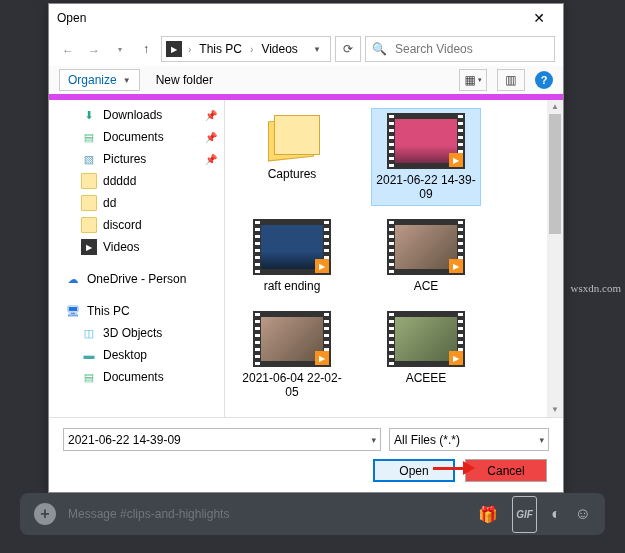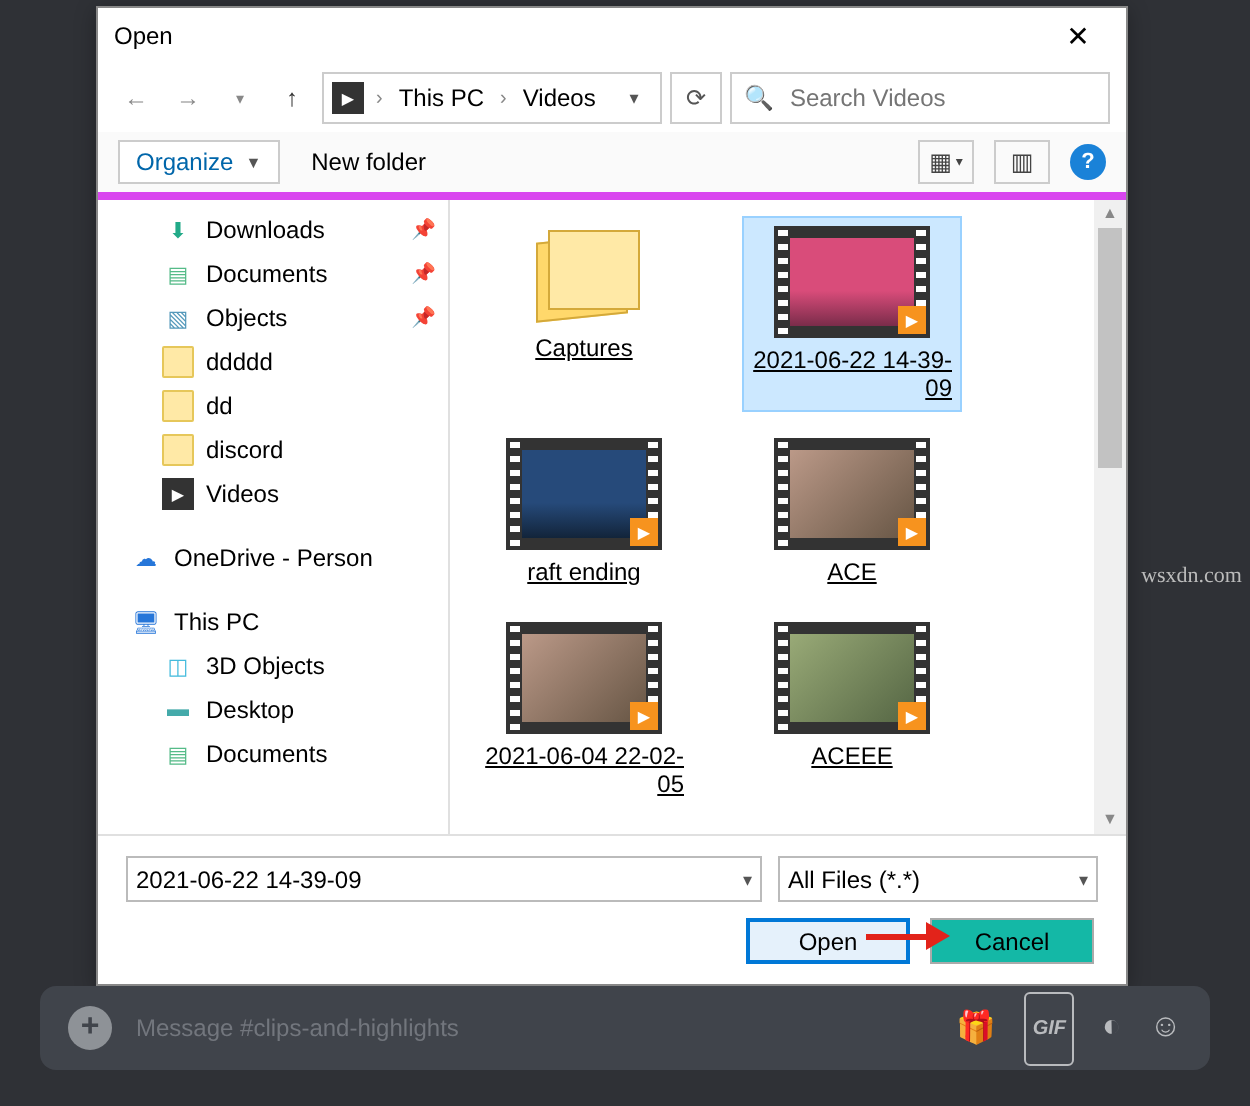--- a/index.html
+++ b/index.html
@@ -12,21 +12,21 @@
   .navbtn { width: 22px; height: 22px; display: flex; align-items: center; justify-content: center; color: #888; }
   .navbtn.enabled { color: #333; }
   .addr { flex: 1; height: 26px; border: 1px solid #ccc; display: flex; align-items: center; gap: 6px; padding: 0 4px; }
   .addr .icon { width: 16px; height: 16px; display: flex; align-items: center; justify-content: center; }
   .addr .crumb { padding: 0 2px; }
   .addr .sep { color: #888; font-size: 10px; }
   .addr .drop { margin-left: auto; width: 18px; text-align: center; color: #555; font-size: 9px; }
   .refresh { width: 26px; height: 26px; border: 1px solid #ccc; display: flex; align-items: center; justify-content: center; color: #555; }
   .search { width: 190px; height: 26px; border: 1px solid #ccc; display: flex; align-items: center; padding: 0 6px; color: #888; gap: 6px; }
   .search input { border: none; outline: none; flex: 1; font-size: 12px; }
-  .toolbar { height: 34px; border-bottom: 4px solid #d946ef; background: #fafafa; display: flex; align-items: center; padding: 0 10px; gap: 16px; }
+  .toolbar { height: 34px; border-bottom: 6px solid #d946ef; background: #fafafa; display: flex; align-items: center; padding: 0 10px; gap: 16px; }
   .org { border: 1px solid #ccc; background: #fff; padding: 3px 8px; display: flex; align-items: center; gap: 6px; color: #0066aa; }
   .org .arr { font-size: 8px; color: #555; }
   .tool-right { margin-left: auto; display: flex; align-items: center; gap: 10px; }
   .viewbtn { width: 28px; height: 22px; border: 1px solid #ccc; display: flex; align-items: center; justify-content: center; font-size: 10px; color: #444; }
   .help { width: 18px; height: 18px; border-radius: 50%; background: #1a82d8; color: #fff; display: flex; align-items: center; justify-content: center; font-weight: bold; font-size: 11px; }
   .body { flex: 1; display: flex; overflow: hidden; }
   .tree { width: 176px; border-right: 1px solid #e0e0e0; overflow-y: auto; padding: 4px 0; }
   .tree-item { height: 22px; display: flex; align-items: center; gap: 6px; padding-left: 32px; white-space: nowrap; }
   .tree-item.l0 { padding-left: 16px; }
   .tree-item .pin { margin-left: auto; margin-right: 6px; color: #aaa; font-size: 10px; }
@@ -47,29 +47,29 @@
   .thumb-folder::before { content:""; position:absolute; left:6px; top:6px; width:44px; height:38px; background:#ffd86b; border:1px solid #d4a93a; transform: skewY(-6deg); }
   .thumb-folder::after { content:""; position:absolute; left:12px; top:2px; width:44px; height:38px; background:#ffe9a6; border:1px solid #d4a93a; }
   .thumb-vid { width: 78px; height: 56px; background: #333; position: relative; display:flex; align-items:center; justify-content:center; }
   .thumb-vid .frame { width:62px; height:44px; background: linear-gradient(135deg,#b98,#654); }
   .thumb-vid.v1 .frame { background: linear-gradient(180deg,#d94c7a 60%,#7a2c4a); }
   .thumb-vid.v2 .frame { background: linear-gradient(180deg,#264a7a 60%,#12243a); }
   .thumb-vid.v5 .frame { background: linear-gradient(135deg,#9a7,#564); }
   .perf { position:absolute; left:2px; top:2px; bottom:2px; width:5px; background: repeating-linear-gradient(#fff 0 3px, #333 3px 7px); }
   .perf.r { left:auto; right:2px; }
   .play { position:absolute; right:2px; bottom:2px; width:14px; height:14px; background:#f7931e; display:flex; align-items:center; justify-content:center; color:#fff; font-size:8px; }
-  .label { text-align: right; margin-top: 4px; line-height: 14px; max-width: 100px; word-wrap: break-word; text-decoration: underline; }
+  .label { text-align: center; margin-top: 4px; line-height: 14px; max-width: 100px; word-wrap: break-word; }
   .footer { border-top: 1px solid #e0e0e0; padding: 10px 14px; display: flex; flex-direction: column; gap: 8px; background: #fff; }
   .filerow { display: flex; align-items: center; gap: 8px; }
   .filerow .lbl { width: 130px; text-align: right; }
   .filerow select, .filerow .combo { height: 23px; border: 1px solid #bbb; padding: 0 4px; background:#fff; }
   .combo { flex:1; display:flex; align-items:center; position:relative; }
   .combo .drop { position:absolute; right:4px; font-size:9px; color:#555; }
   .btnrow { display: flex; justify-content: flex-end; gap: 10px; padding-right: 2px; position: relative; }
-  .btn { width: 82px; height: 23px; border: 1px solid #aaa; background: #14b8a6; display: flex; align-items: center; justify-content: center; }
+  .btn { width: 82px; height: 23px; border: 1px solid #aaa; background: #ef4444; display: flex; align-items: center; justify-content: center; }
   .btn.primary { border: 2px solid #0078d7; background: #e5f1fb; }
   .arrow-red { position:absolute; left:370px; top:4px; width:42px; height:10px; }
   .arrow-red::before { content:""; position:absolute; left:0; top:4px; width:30px; height:3px; background:#e2231a; }
   .arrow-red::after { content:""; position:absolute; right:0; top:-2px; border-left:12px solid #e2231a; border-top:7px solid transparent; border-bottom:7px solid transparent; }
   .chatbar { position:absolute; bottom:18px; left:20px; right:20px; height:42px; background:#40444b; border-radius:8px; display:flex; align-items:center; padding:0 14px; gap:12px; color:#8e9297; }
   .chat-add { width:22px; height:22px; border-radius:50%; background:#8e9297; color:#40444b; display:flex; align-items:center; justify-content:center; font-weight:bold; font-size:16px; }
   .chat-input { flex:1; color:#72767d; }
   .chat-icons { display:flex; gap:14px; align-items:center; }
   .chat-ic { font-size:16px; color:#b9bbbe; font-weight:bold; }
   .gif { border:1.5px solid #b9bbbe; border-radius:3px; padding:12px 3px; font-size:10px; font-weight:bold;font-style:italic; }
@@ -134,21 +134,21 @@
           <span>Downloads</span>
           <span class="pin">📌</span>
         </div>
       <div class="tree-item">
           <span class="tree-icon ic-doc">▤</span>
           <span>Documents</span>
           <span class="pin">📌</span>
         </div>
       <div class="tree-item">
           <span class="tree-icon ic-pic">▧</span>
-          <span>Objects</span>
+          <span>Pictures</span>
           <span class="pin">📌</span>
         </div>
       <div class="tree-item">
           <span class="tree-icon ic-folder"></span>
           <span>ddddd</span>
         </div>
       <div class="tree-item">
           <span class="tree-icon ic-folder"></span>
           <span>dd</span>
         </div>

